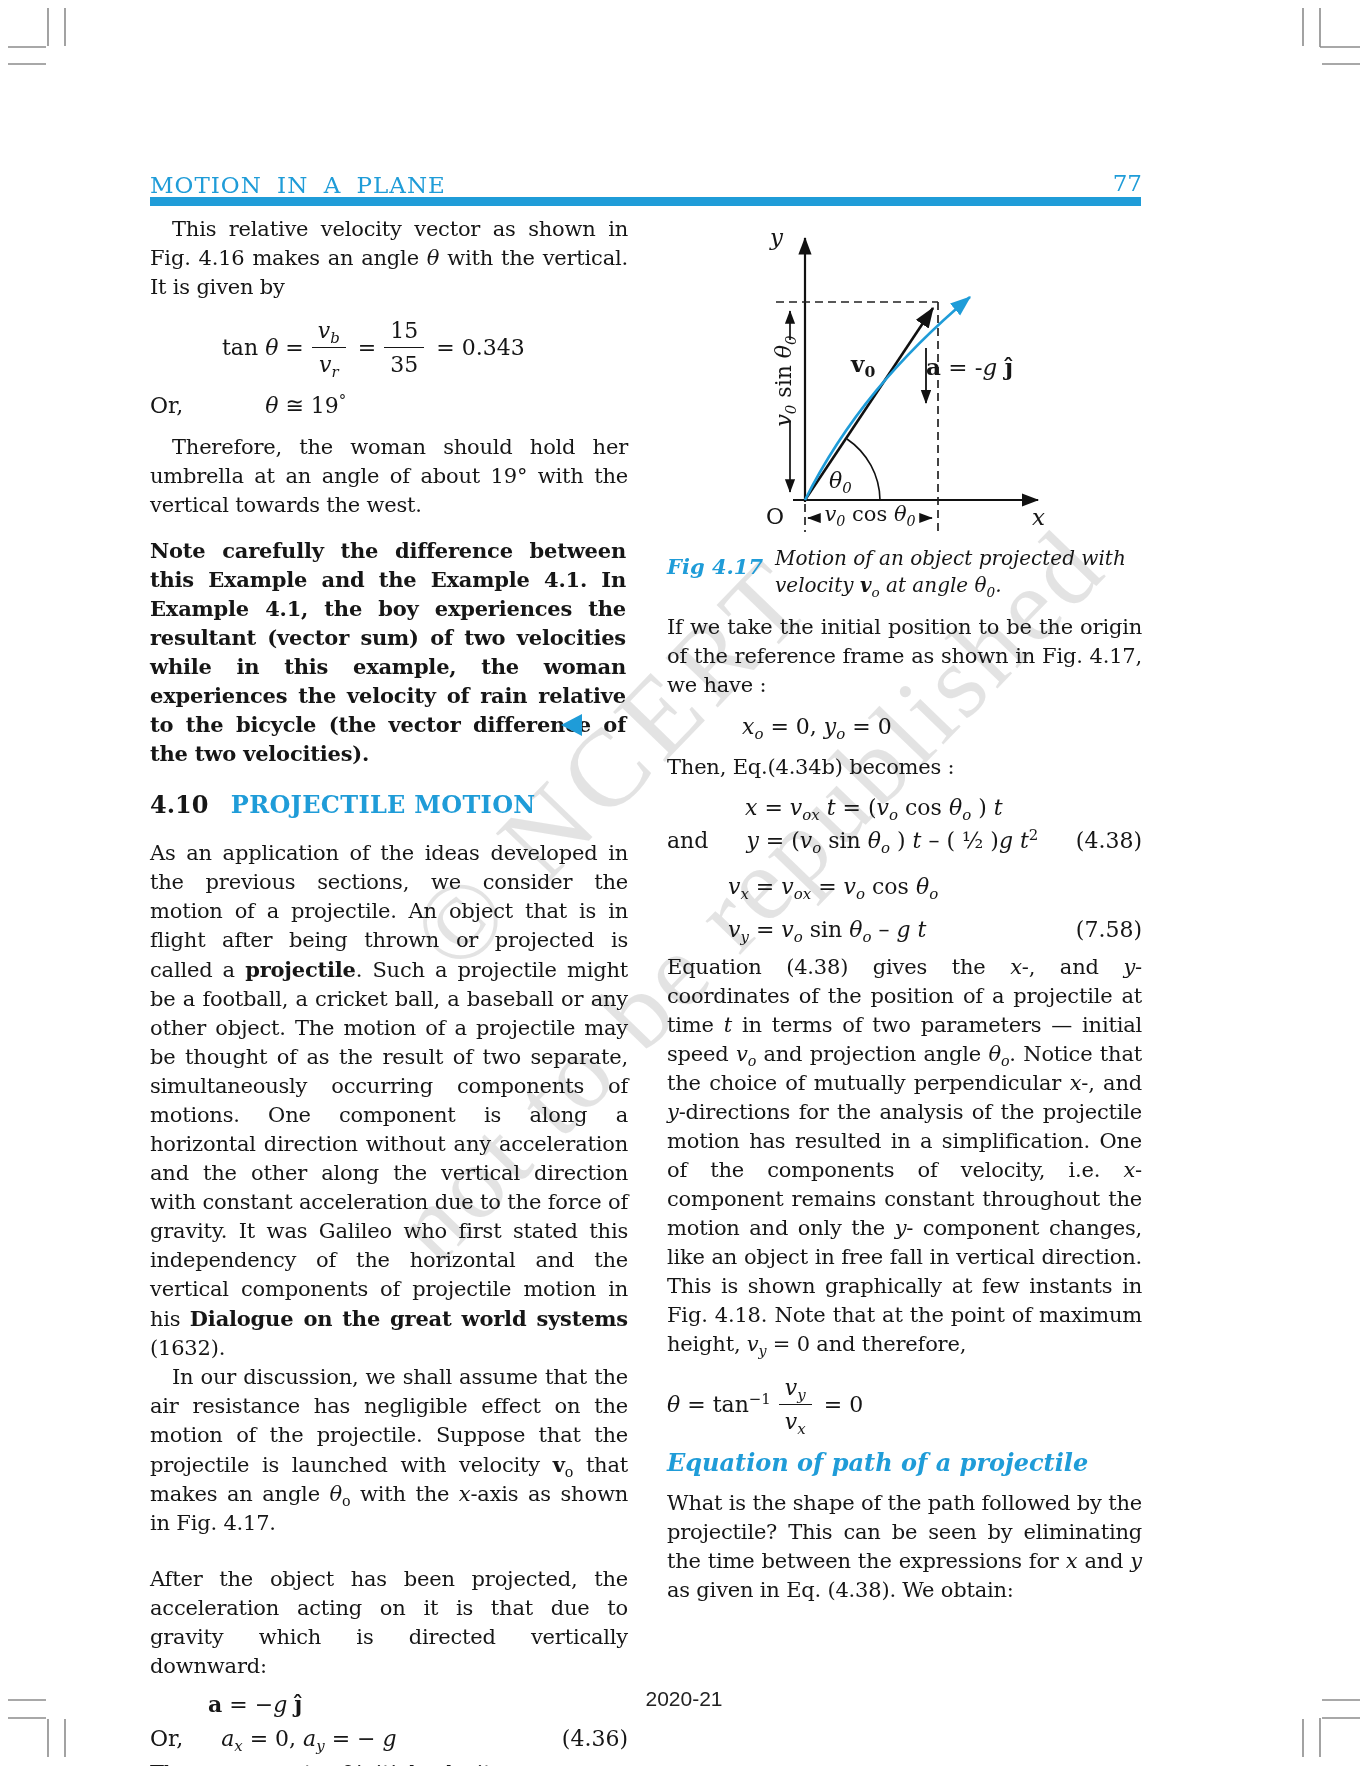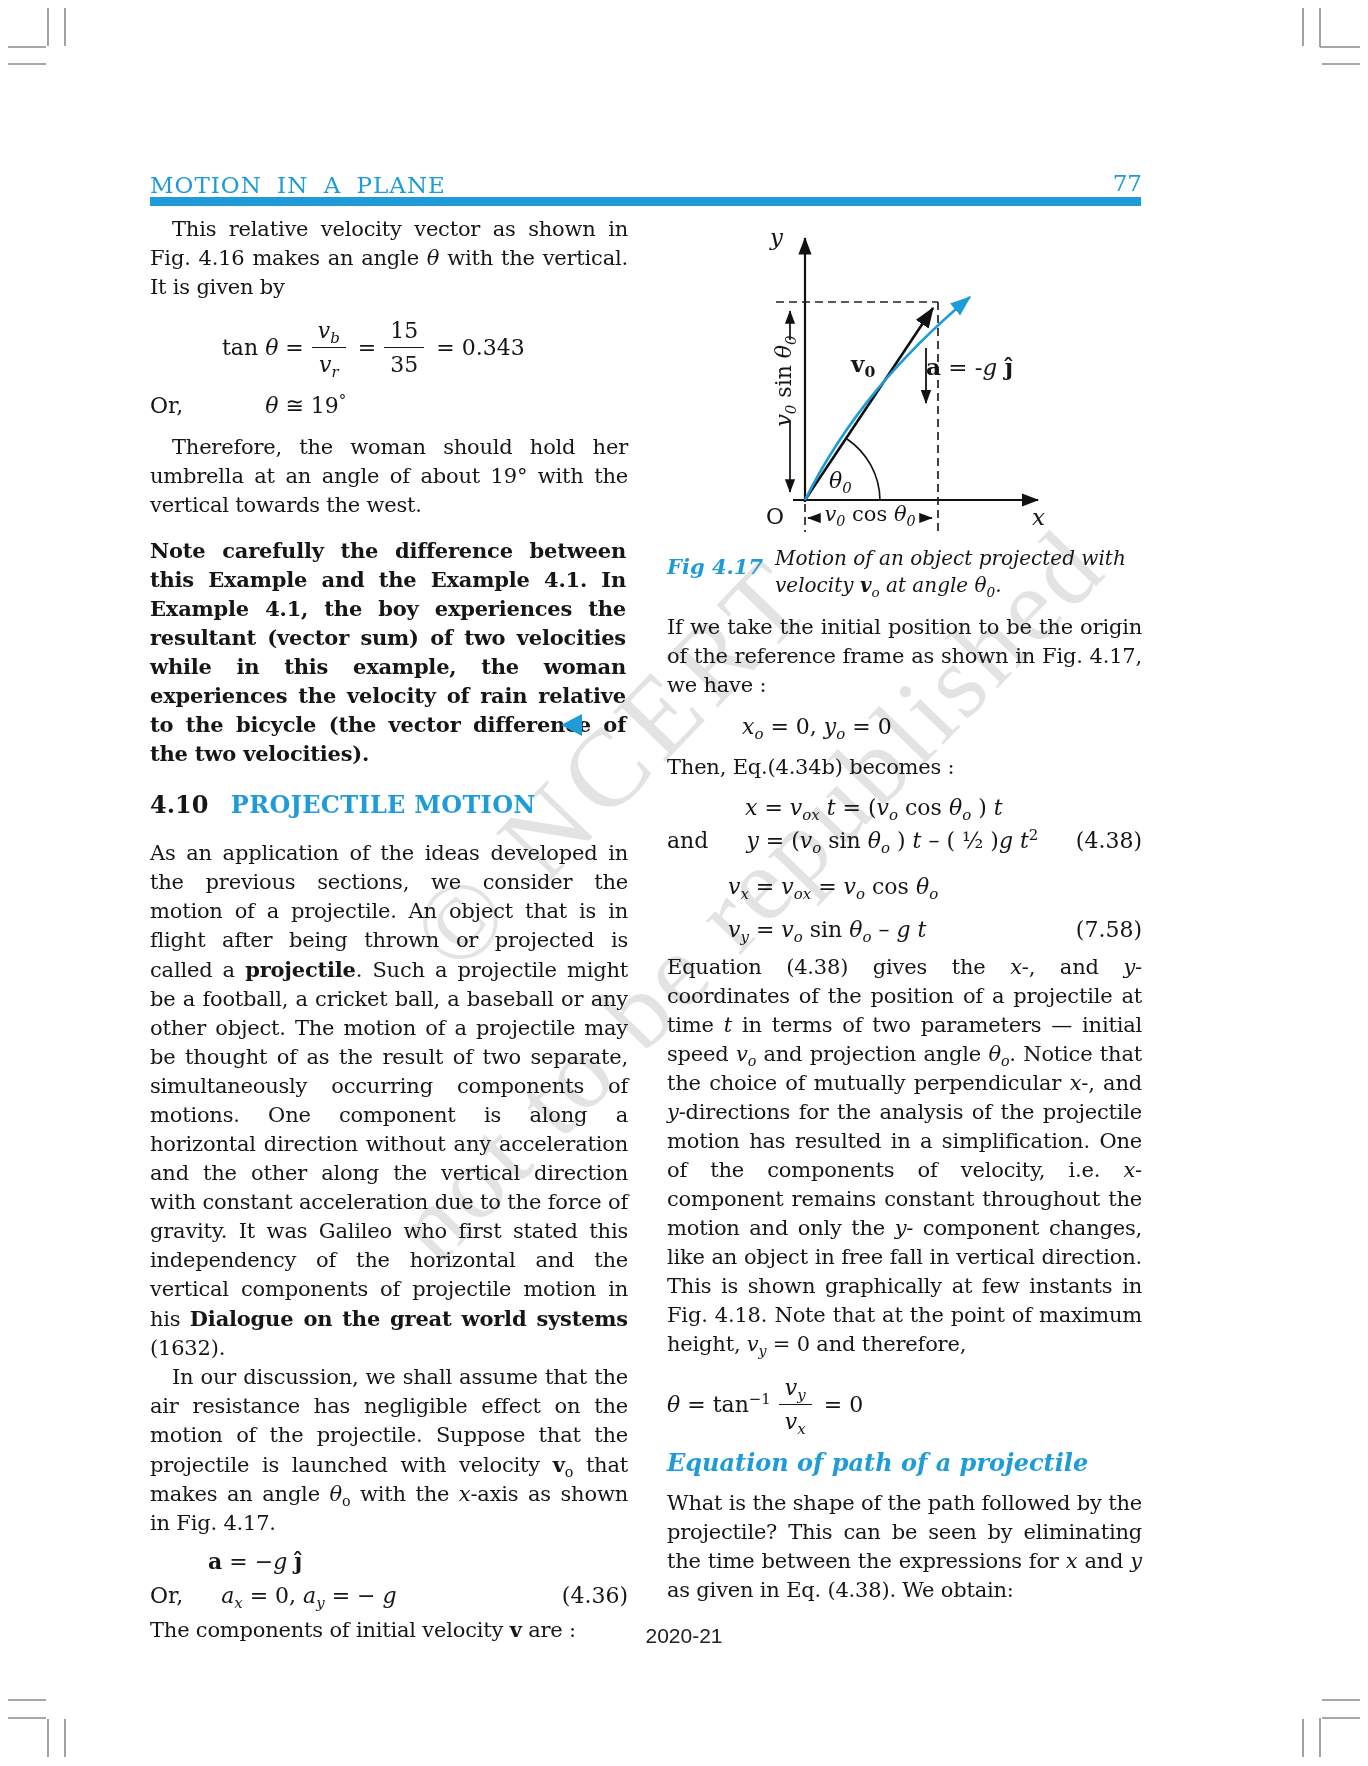--- a/index.html
+++ b/index.html
@@ -14,21 +14,21 @@
   .watermark .wline2{font-size:105px;line-height:190px;letter-spacing:4px;}
   
   .cropmarks{position:absolute;left:0;top:0;z-index:1;pointer-events:none;}
   
   .header-title{position:absolute;left:150px;top:172px;z-index:2;font-size:23px;
                 color:var(--accent);letter-spacing:1px;word-spacing:7px;}
   .page-number{position:absolute;left:1080px;top:170px;width:62px;text-align:right;z-index:2;
                font-size:23px;color:var(--accent);}
   .header-bar{position:absolute;left:150px;top:197px;width:991px;height:9px;
               background:var(--accent);z-index:2;}
-  .footer{position:absolute;left:0;top:1624px;width:100%;text-align:center;z-index:2;
+  .footer{position:absolute;left:0;top:1687px;width:100%;text-align:center;z-index:2;
           font-family:"Liberation Sans",sans-serif;font-size:21px;color:#222;}
   
   .col{position:absolute;top:0;z-index:2;}
   .col-left{left:150px;width:478px;padding-top:215px;}
   .col-right{left:667px;width:475px;padding-top:545px;}
   p.body{margin:0;font-size:21px;line-height:29px;text-align:justify;letter-spacing:-0.2px;}
   p.indent{text-indent:22px;}
   .bold-note{font-weight:bold;letter-spacing:-0.5px;position:relative;padding-right:2px;}
   .end-marker{position:absolute;right:46px;bottom:32px;width:0;height:0;
               border-top:11px solid transparent;border-bottom:11px solid transparent;
@@ -115,20 +115,21 @@
 
     <h2 class="section-h" style="margin-top:22px;">
       <span class="section-no">4.10</span>
       <span class="section-title">PROJECTILE MOTION</span>
     </h2>
 
     <p class="body" style="margin-top:19px;">As an application of the ideas developed in the previous sections, we consider the motion of a projectile. An object that is in flight after being thrown or projected is called a <b>projectile</b>.  Such a projectile might be a football, a cricket ball, a baseball or any other object. The motion of a projectile may be thought of as the result of two separate, simultaneously occurring components of motions. One component is along a horizontal direction without  any acceleration and the other along the vertical direction with constant acceleration due to the force of gravity. It was Galileo who first stated this independency of the horizontal and the vertical components of projectile motion in his <b>Dialogue on the great world systems</b> (1632).</p>
 
     <p class="body indent">In our discussion, we shall assume that the air resistance has negligible effect on the motion of the projectile. Suppose that the projectile is launched with velocity <b>v</b><sub>o</sub> that makes an angle <i>θ</i><sub>o</sub> with  the <i>x</i>-axis as shown in Fig. 4.17.</p>
 
+    <p class="body" style="margin-top:27px;">After the object has been projected, the acceleration acting on it is that due to gravity which is directed vertically downward:</p>
 
     <div class="eqrow" style="margin-top:9px;padding-left:58px;">
       <span><b>a</b> = −<i>g</i> <b>ĵ</b></span>
     </div>
 
     <div class="eqrow" style="margin-top:5px;">
       <span>Or,</span>
       <span style="margin-left:38px;"><i>a</i><sub><i>x</i></sub> = 0, <i>a</i><sub><i>y</i></sub> = − <i>g</i></span>
       <span class="eqnum">(4.36)</span>
     </div>

